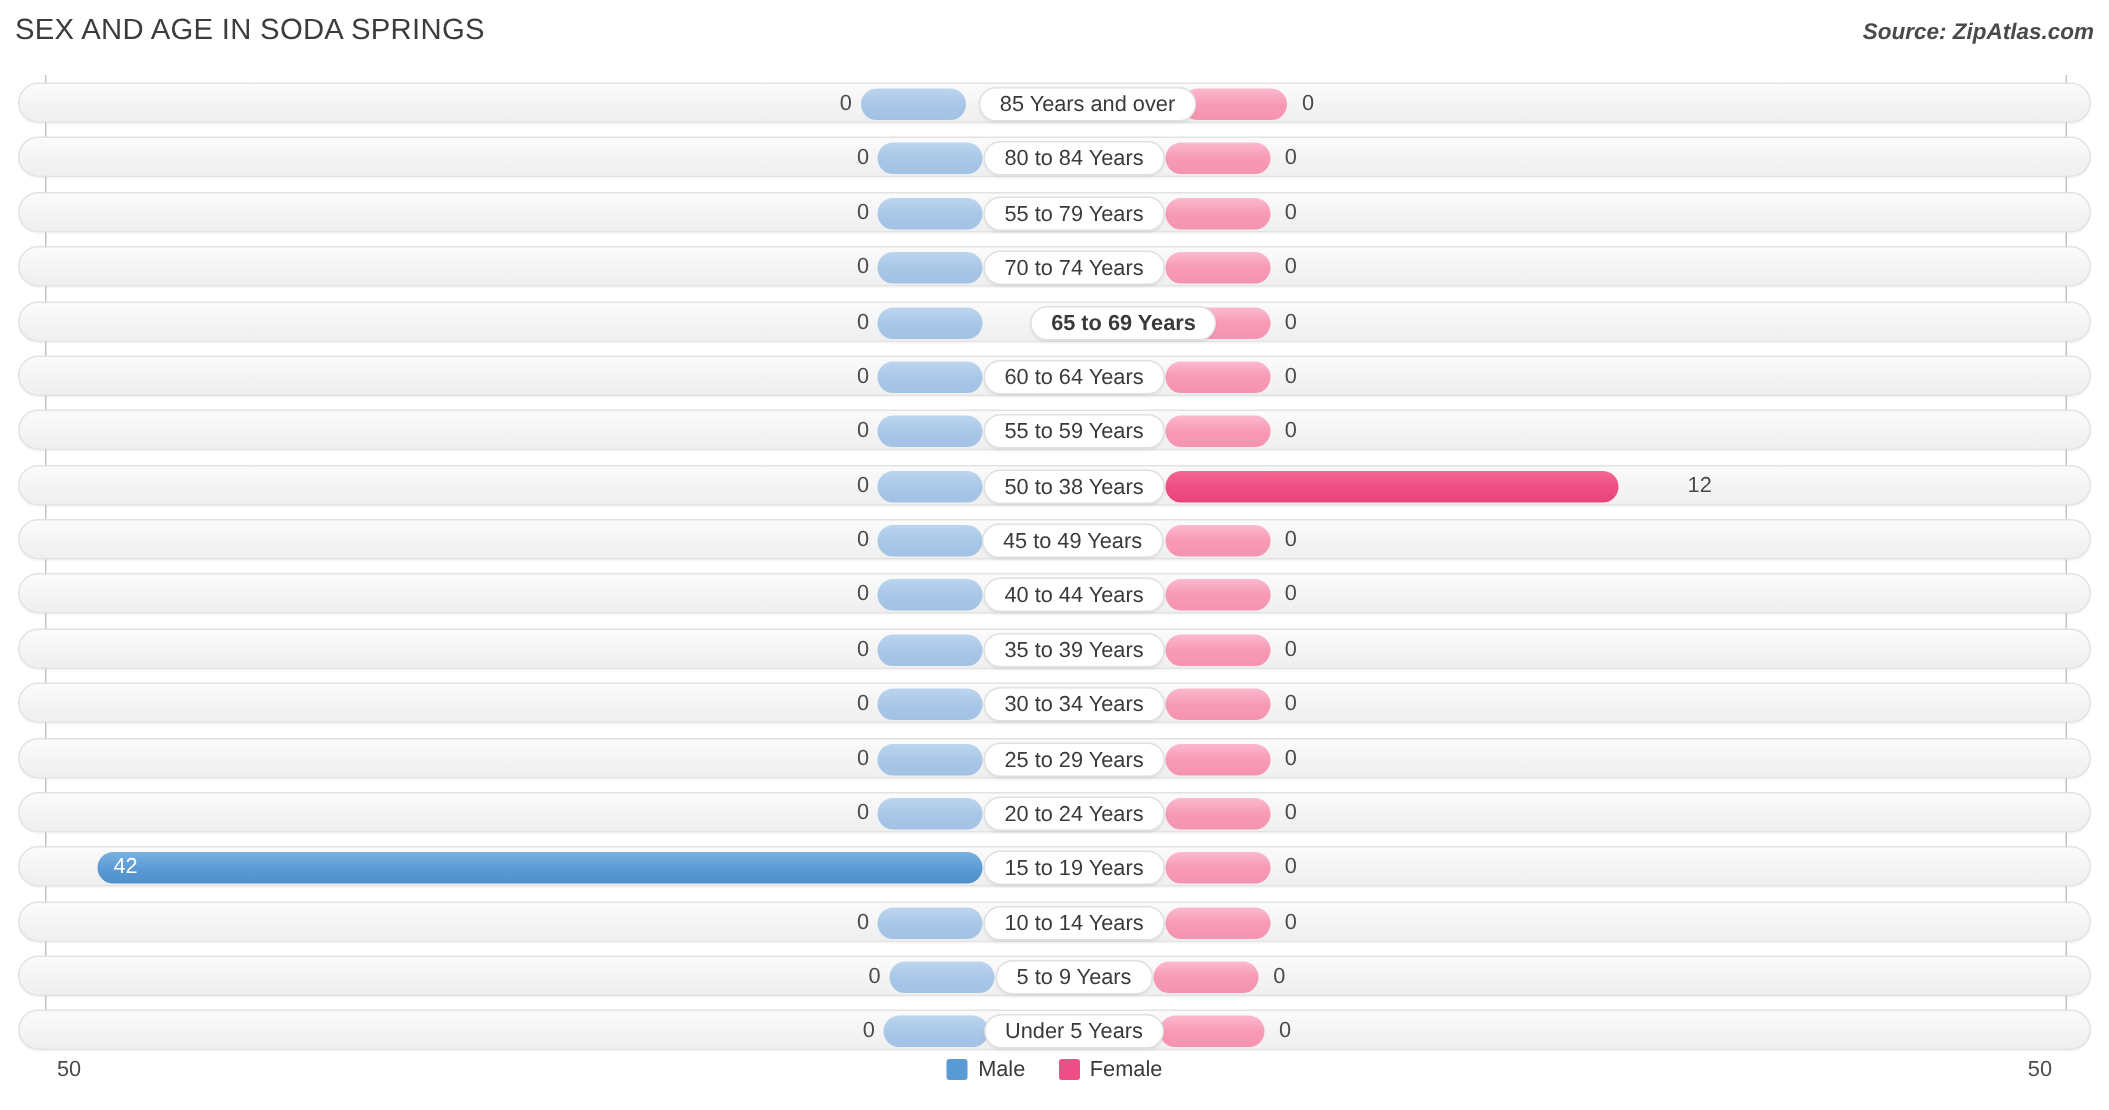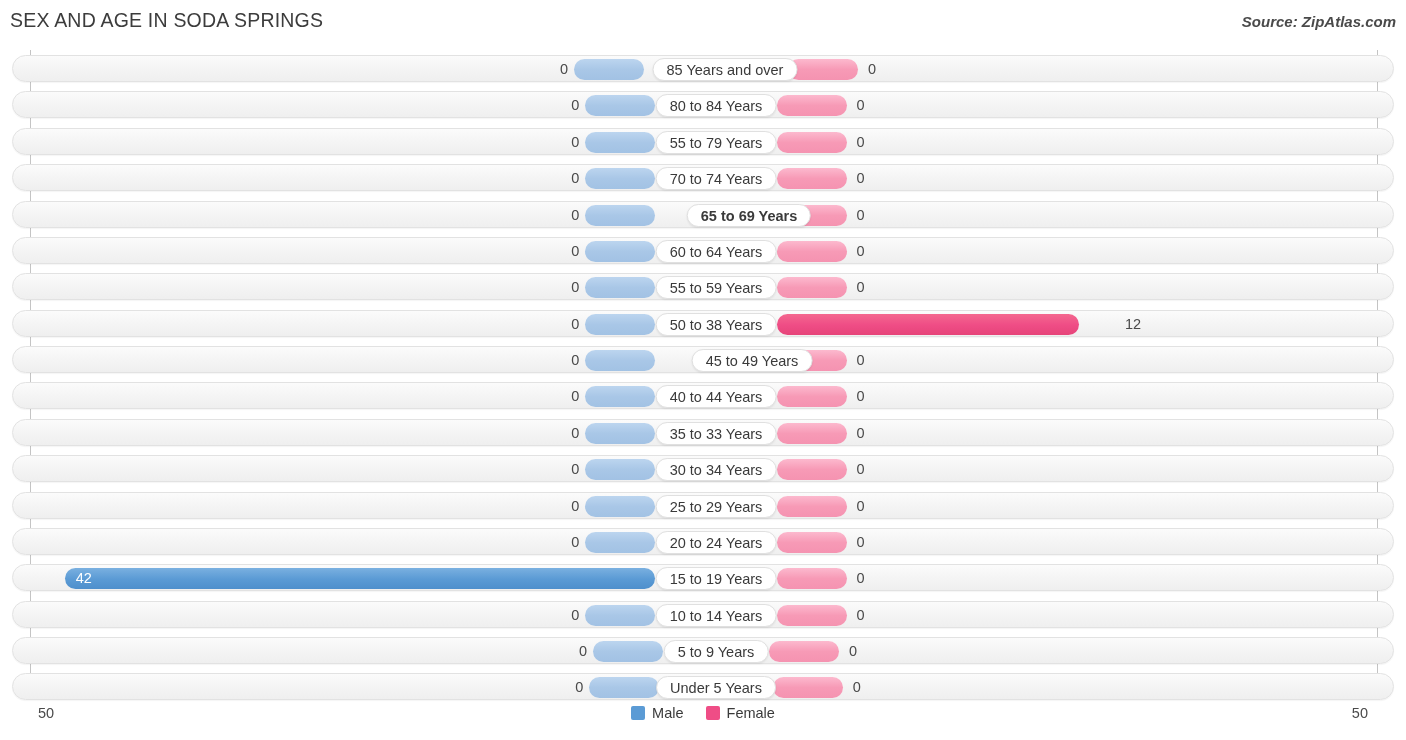--- a/index.html
+++ b/index.html
@@ -252,39 +252,39 @@
           <div class="val right" style="left: 1076.04px; width: 60px; margin-left: 36px;">12</div>
           <div class="pill" style="left: 703px;">50 to 38 Years</div>
         </div>
       </div>
       <div class="row" style="top: 296.04px;">
         <div class="row-inner">
           <div class="bar male" style="left: 572.45px; width: 70px;"></div>
           <div class="val left" style="left: 506.45px; width: 60px;">0</div>
           <div class="bar female" style="left: 763.55px; width: 70px;"></div>
           <div class="val right" style="left: 843.55px; width: 60px;">0</div>
-          <div class="pill" style="left: 739px;">45 to 49 Years</div>
+          <div class="pill" style="left: 702px;">45 to 49 Years</div>
         </div>
       </div>
       <div class="row" style="top: 332.42px;">
         <div class="row-inner">
           <div class="bar male" style="left: 572.45px; width: 70px;"></div>
           <div class="val left" style="left: 506.45px; width: 60px;">0</div>
           <div class="bar female" style="left: 763.55px; width: 70px;"></div>
           <div class="val right" style="left: 843.55px; width: 60px;">0</div>
           <div class="pill" style="left: 703px;">40 to 44 Years</div>
         </div>
       </div>
       <div class="row" style="top: 368.8px;">
         <div class="row-inner">
           <div class="bar male" style="left: 572.45px; width: 70px;"></div>
           <div class="val left" style="left: 506.45px; width: 60px;">0</div>
           <div class="bar female" style="left: 763.55px; width: 70px;"></div>
           <div class="val right" style="left: 843.55px; width: 60px;">0</div>
-          <div class="pill" style="left: 703px;">35 to 33 Years</div>
+          <div class="pill" style="left: 703px;">35 to 39 Years</div>
         </div>
       </div>
       <div class="row" style="top: 405.18px;">
         <div class="row-inner">
           <div class="bar male" style="left: 572.45px; width: 70px;"></div>
           <div class="val left" style="left: 506.45px; width: 60px;">0</div>
           <div class="bar female" style="left: 763.55px; width: 70px;"></div>
           <div class="val right" style="left: 843.55px; width: 60px;">0</div>
           <div class="pill" style="left: 703px;">30 to 34 Years</div>
         </div>

